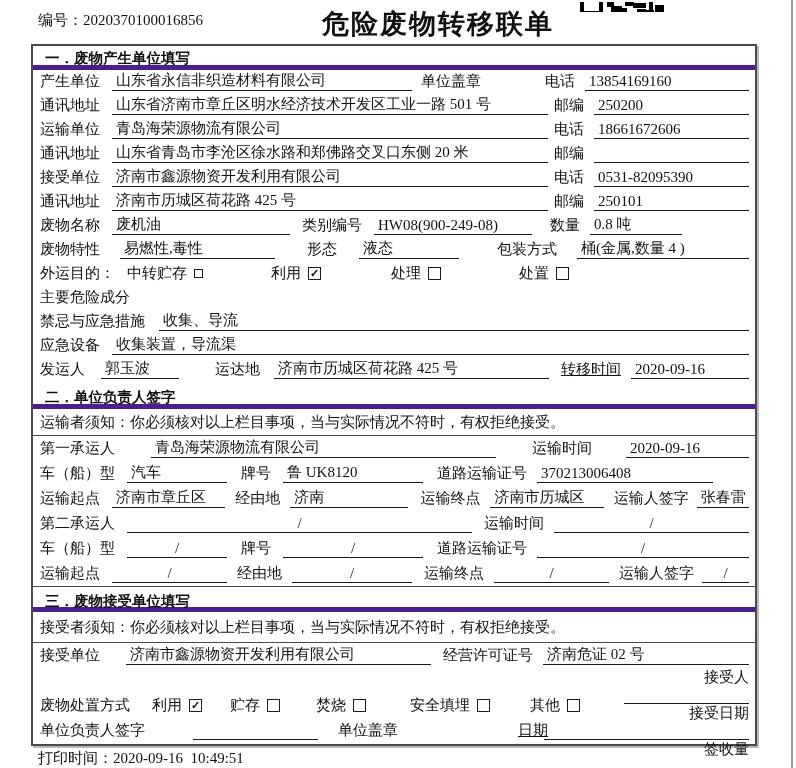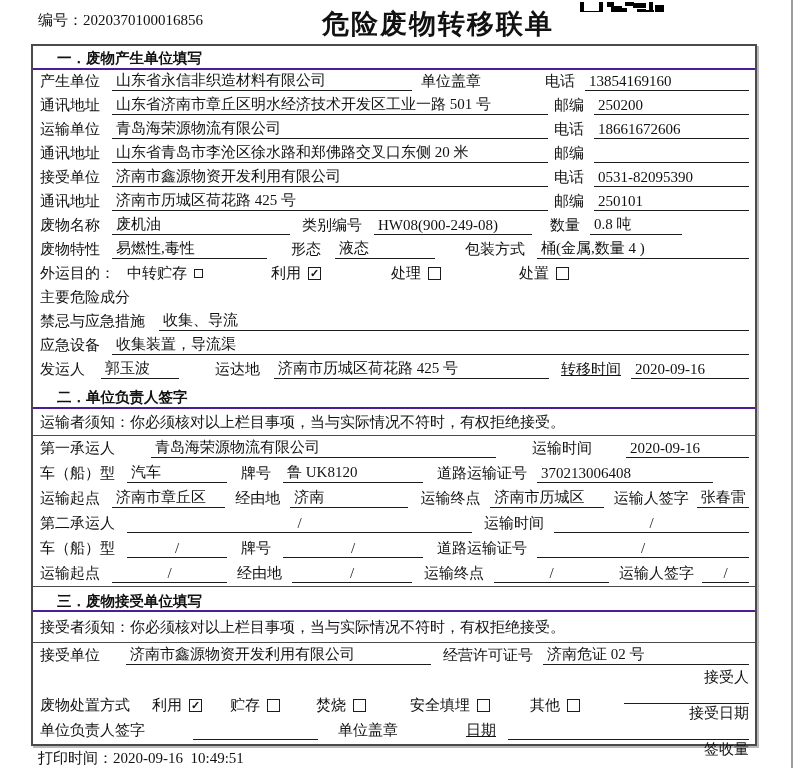--- a/index.html
+++ b/index.html
@@ -4,21 +4,21 @@
 <style>
   html,body{margin:0;padding:0;background:#fff;}
   .page{position:relative;width:796px;height:768px;background:#ffffff;overflow:hidden;
         font-family:"Liberation Serif","DejaVu Serif",serif;color:#111;}
   .serial{position:absolute;left:38px;top:11px;font-size:15px;white-space:pre;}
   .doc-title{position:absolute;left:322px;top:6px;font-size:27px;font-weight:bold;letter-spacing:2px;white-space:nowrap;}
   .qr{position:absolute;left:580px;top:0;width:86px;height:12px;overflow:hidden;}
   .page-edge{position:absolute;right:3px;top:0;width:2px;height:768px;background:#9d9d9d;}
   .box{position:absolute;left:31px;top:44px;width:726px;height:702px;box-sizing:border-box;
        border:2px solid #4a4a4a;box-shadow:2px 2px 0 rgba(130,130,130,.55);display:flex;flex-direction:column;}
-  .sec-hd{box-sizing:border-box;font-size:14.5px;font-weight:bold;padding:3px 0 0 24px;border-bottom:2px solid #4c1d95;}
+  .sec-hd{box-sizing:border-box;font-size:14.5px;font-weight:bold;padding:3px 0 0 12px;border-bottom:5px solid #4c1d95;}
   .sec-hd.mid{border-top:0;}
   .notice{box-sizing:border-box;display:flex;align-items:center;font-size:15px;padding-left:7px;border-bottom:1px solid #4a4a4a;}
   .row{box-sizing:border-box;display:flex;align-items:flex-end;font-size:15px;
        padding:0 6px 3px 7px;white-space:nowrap;}
   .lbl{flex:0 0 auto;}
   .fld{box-sizing:border-box;border-bottom:1px solid #1c1c1c;padding:0 4px;min-height:17px;white-space:pre;overflow:hidden;}
   .fld.fx{flex:1 1 auto;min-width:0;}
   .fld.c{text-align:center;}
   .grp{display:inline-flex;align-items:center;}
   .cb{display:inline-block;box-sizing:border-box;width:13px;height:13px;border:1px solid #1c1c1c;margin-left:7px;
@@ -99,21 +99,21 @@
 
     <div class="row" style="height:24px;">
       <span class="lbl">废物名称</span>
       <span class="fld" style="width:178px;margin-left:12px;">废机油</span>
       <span class="lbl" style="margin-left:12px;">类别编号</span>
       <span class="fld" style="width:158px;margin-left:12px;">HW08(900-249-08)</span>
       <span class="lbl" style="margin-left:18px;">数量</span>
       <span class="fld" style="width:92px;margin-left:10px;">0.8 吨</span>
     </div>
 
-    <div class="row" style="height:24px;">
+    <div class="row" style="height:24px;gap:8px;">
       <span class="lbl">废物特性</span>
       <span class="fld" style="width:155px;margin-left:12px;">易燃性,毒性</span>
       <span class="lbl" style="margin-left:24px;">形态</span>
       <span class="fld" style="width:100px;margin-left:14px;">液态</span>
       <span class="lbl" style="margin-left:30px;">包装方式</span>
       <span class="fld fx" style="margin-left:12px;">桶(金属,数量 4 )</span>
     </div>
 
     <div class="row" style="height:24px;">
       <span class="lbl">外运目的：</span>
@@ -257,21 +257,21 @@
       <span class="grp" style="margin-left:40px;">
         <span>其他</span>
         <span class="cb"></span>
       </span>
     </div>
 
     <div class="row" style="height:25px;">
       <span class="lbl">单位负责人签字</span>
       <span class="fld" style="width:125px;margin-left:48px;"></span>
       <span class="lbl" style="margin-left:20px;">单位盖章</span>
-      <span class="lbl" style="margin-left:68px;text-decoration:underline;">日期</span>
+      <span class="lbl" style="margin-left:120px;text-decoration:underline;">日期</span>
       <span class="fld fx" style="margin-left:12px;margin-right:18px;"></span>
     </div>
 
   </div>
 
   <div class="print-time"><span>打印时间：</span><span>2020-09-16  10:49:51</span></div>
 
   <div class="page-edge"></div>
 
 </div>

